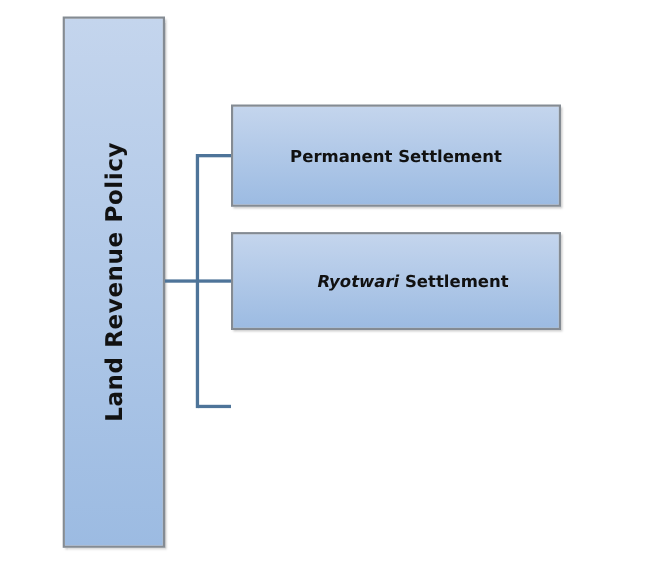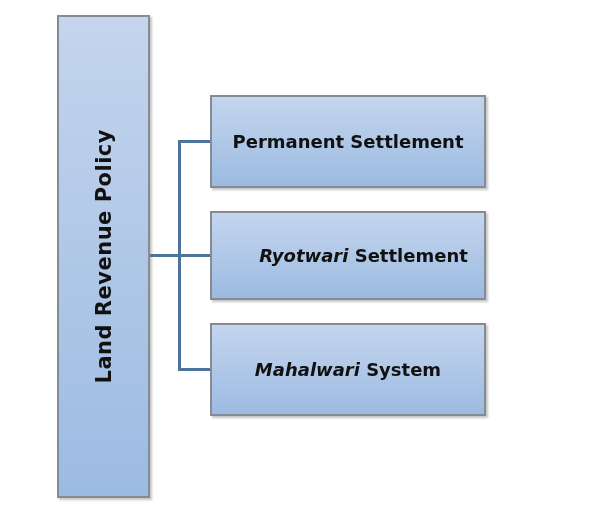--- a/index.html
+++ b/index.html
@@ -34,22 +34,22 @@
   }
   .node-root .vlabel {
     writing-mode: vertical-rl;
     transform: rotate(180deg);
     font-size: 21px;
     letter-spacing: 0.5px;
     white-space: nowrap;
   }
   .node-child {
     left: 210px;
-    width: 276px;
-    font-size: 18px;
+    width: 300px;
+    font-size: 15px;
     text-align: center;
   }
   .node-child-1 { top: 95px;  height: 93px; }
   .node-child-2 { top: 211px; height: 89px; padding-left: 31px; }
   .node-child-3 { top: 323px; height: 93px; }
   .italic-part { font-style: italic; }
   .conn {
     position: absolute;
     background: var(--connector, #4e7499);
   }
@@ -73,17 +73,14 @@
   <div class="conn conn-branch-3"></div>
 
   <div class="node node-child node-child-1">
     <span><span class="italic-part"></span><span>Permanent Settlement</span></span>
   </div>
 
   <div class="node node-child node-child-2">
     <span><span class="italic-part">Ryotwari</span><span> Settlement</span></span>
   </div>
 
-  <div class="node node-child node-child-3">
-    <span><span class="italic-part">Mahalwari</span><span> System</span></span>
-  </div>
 
 </div>
 
 </body></html>

